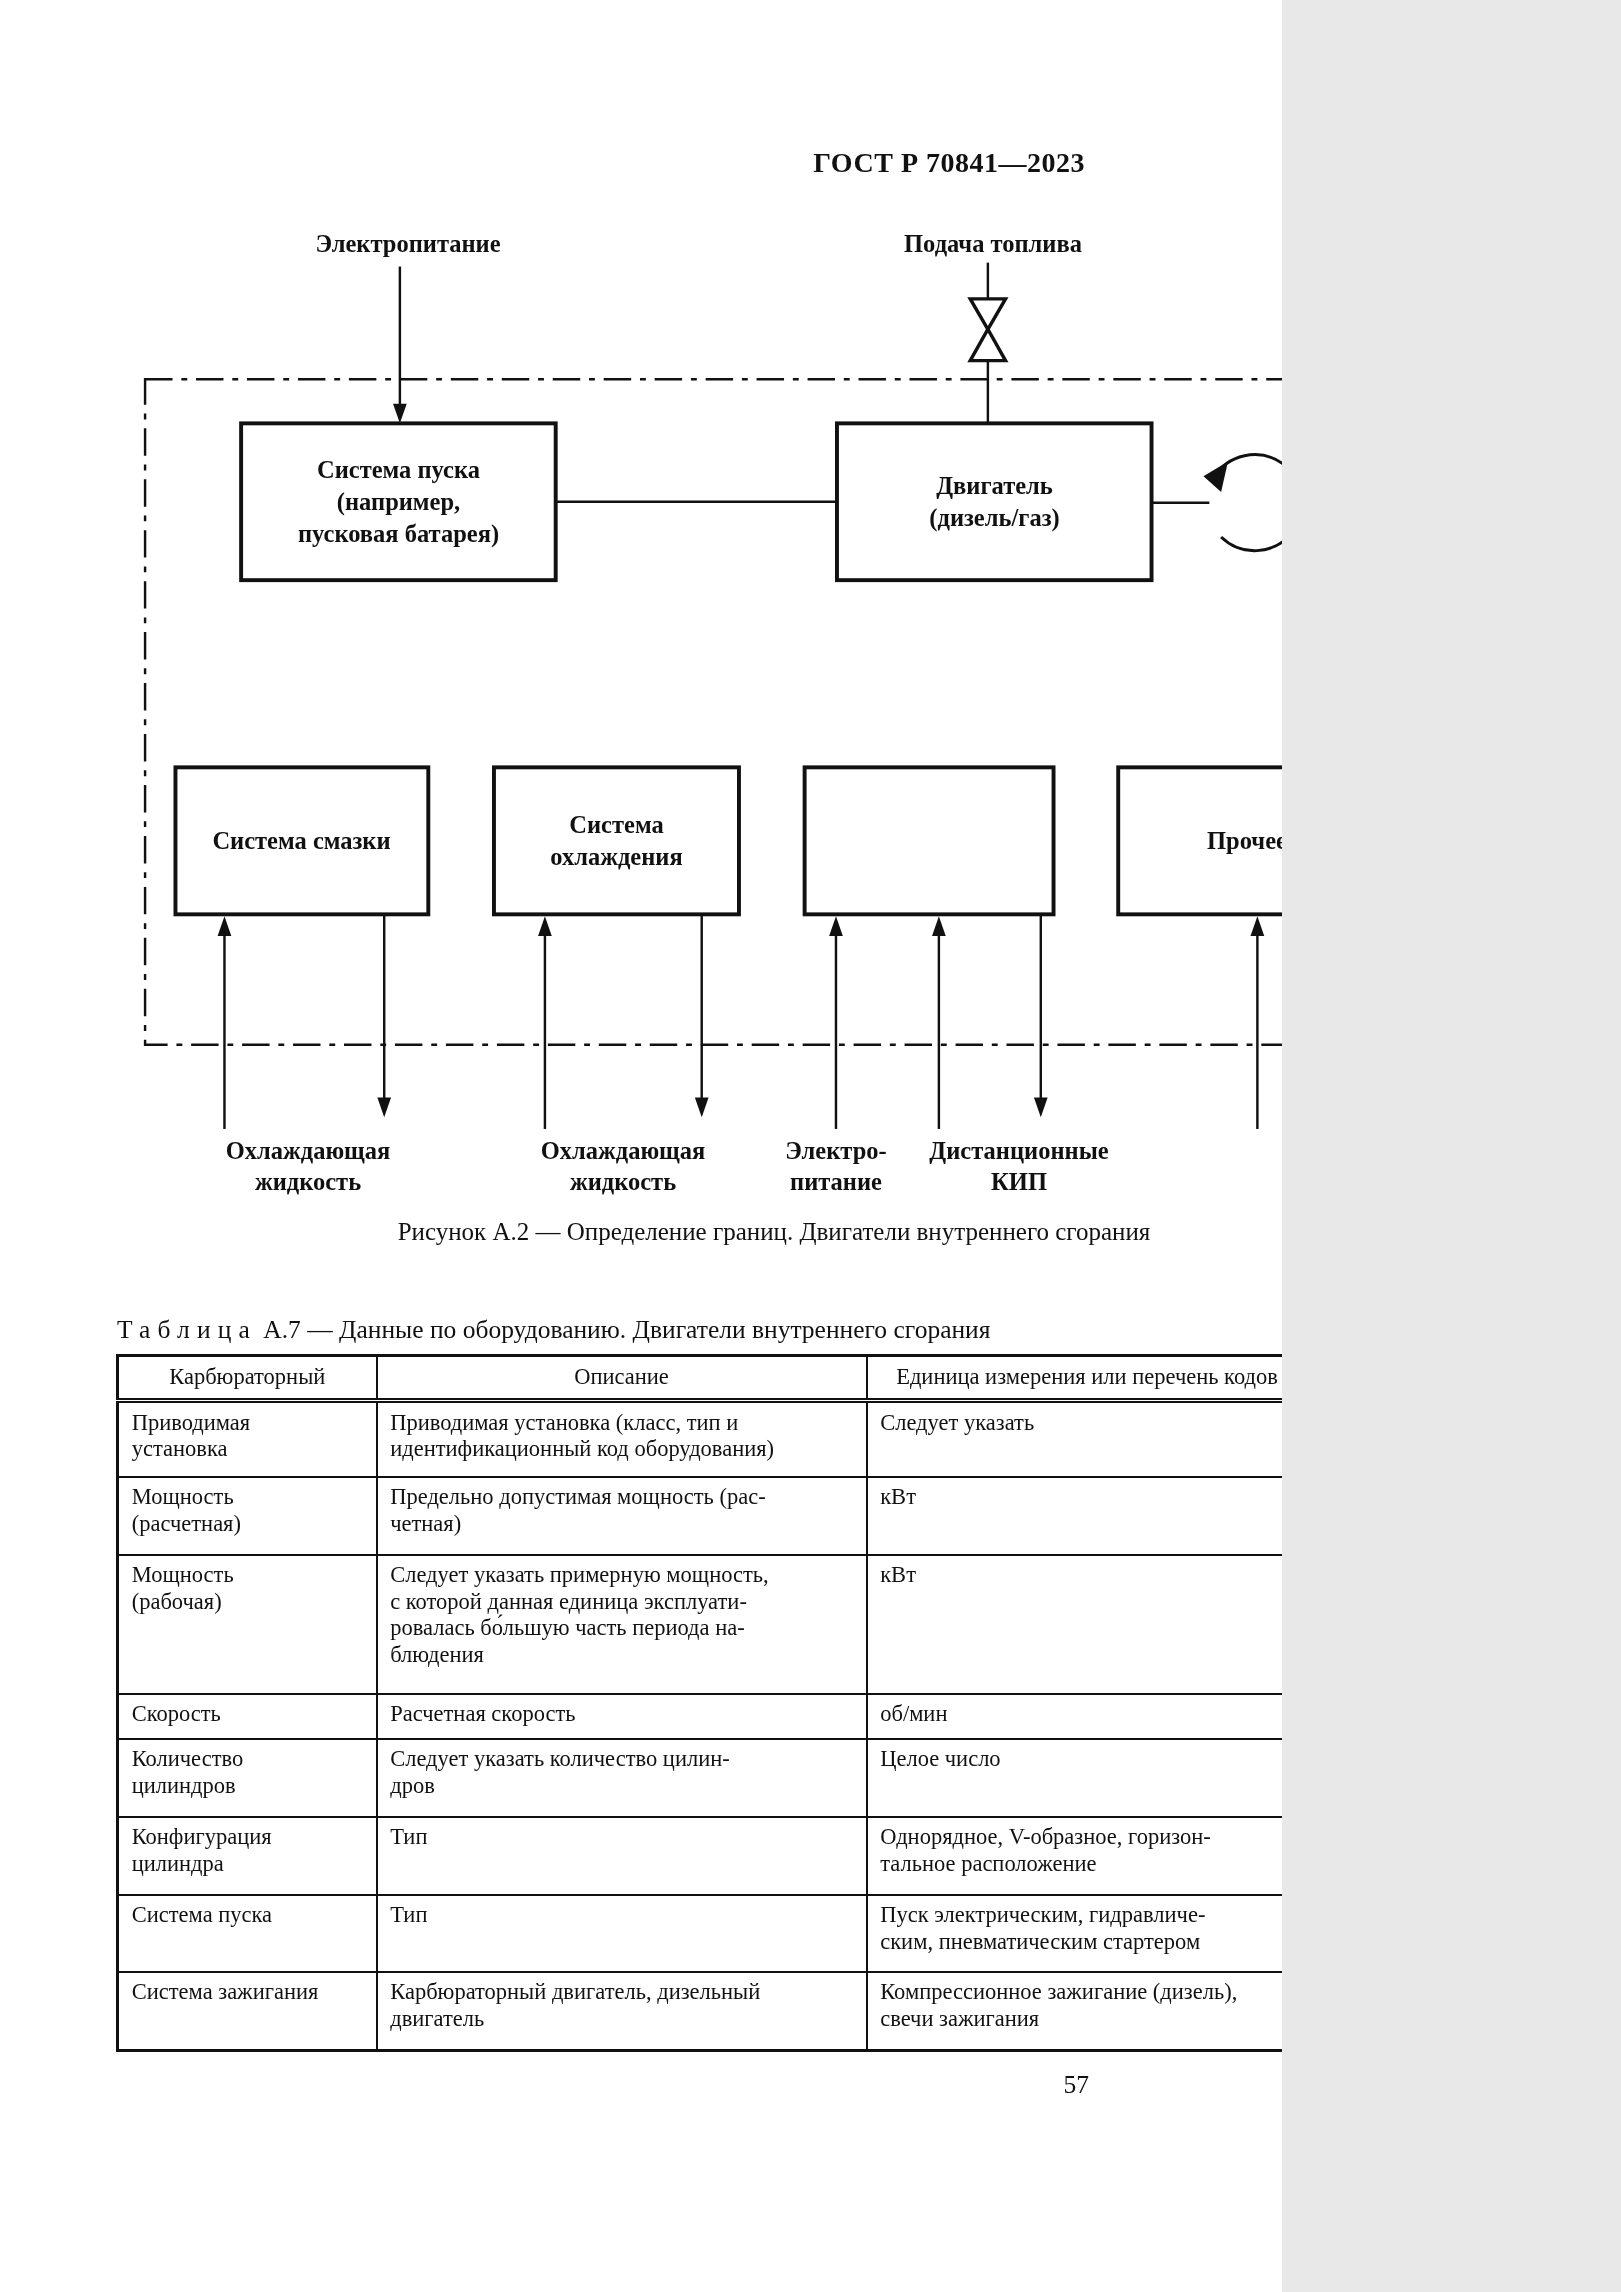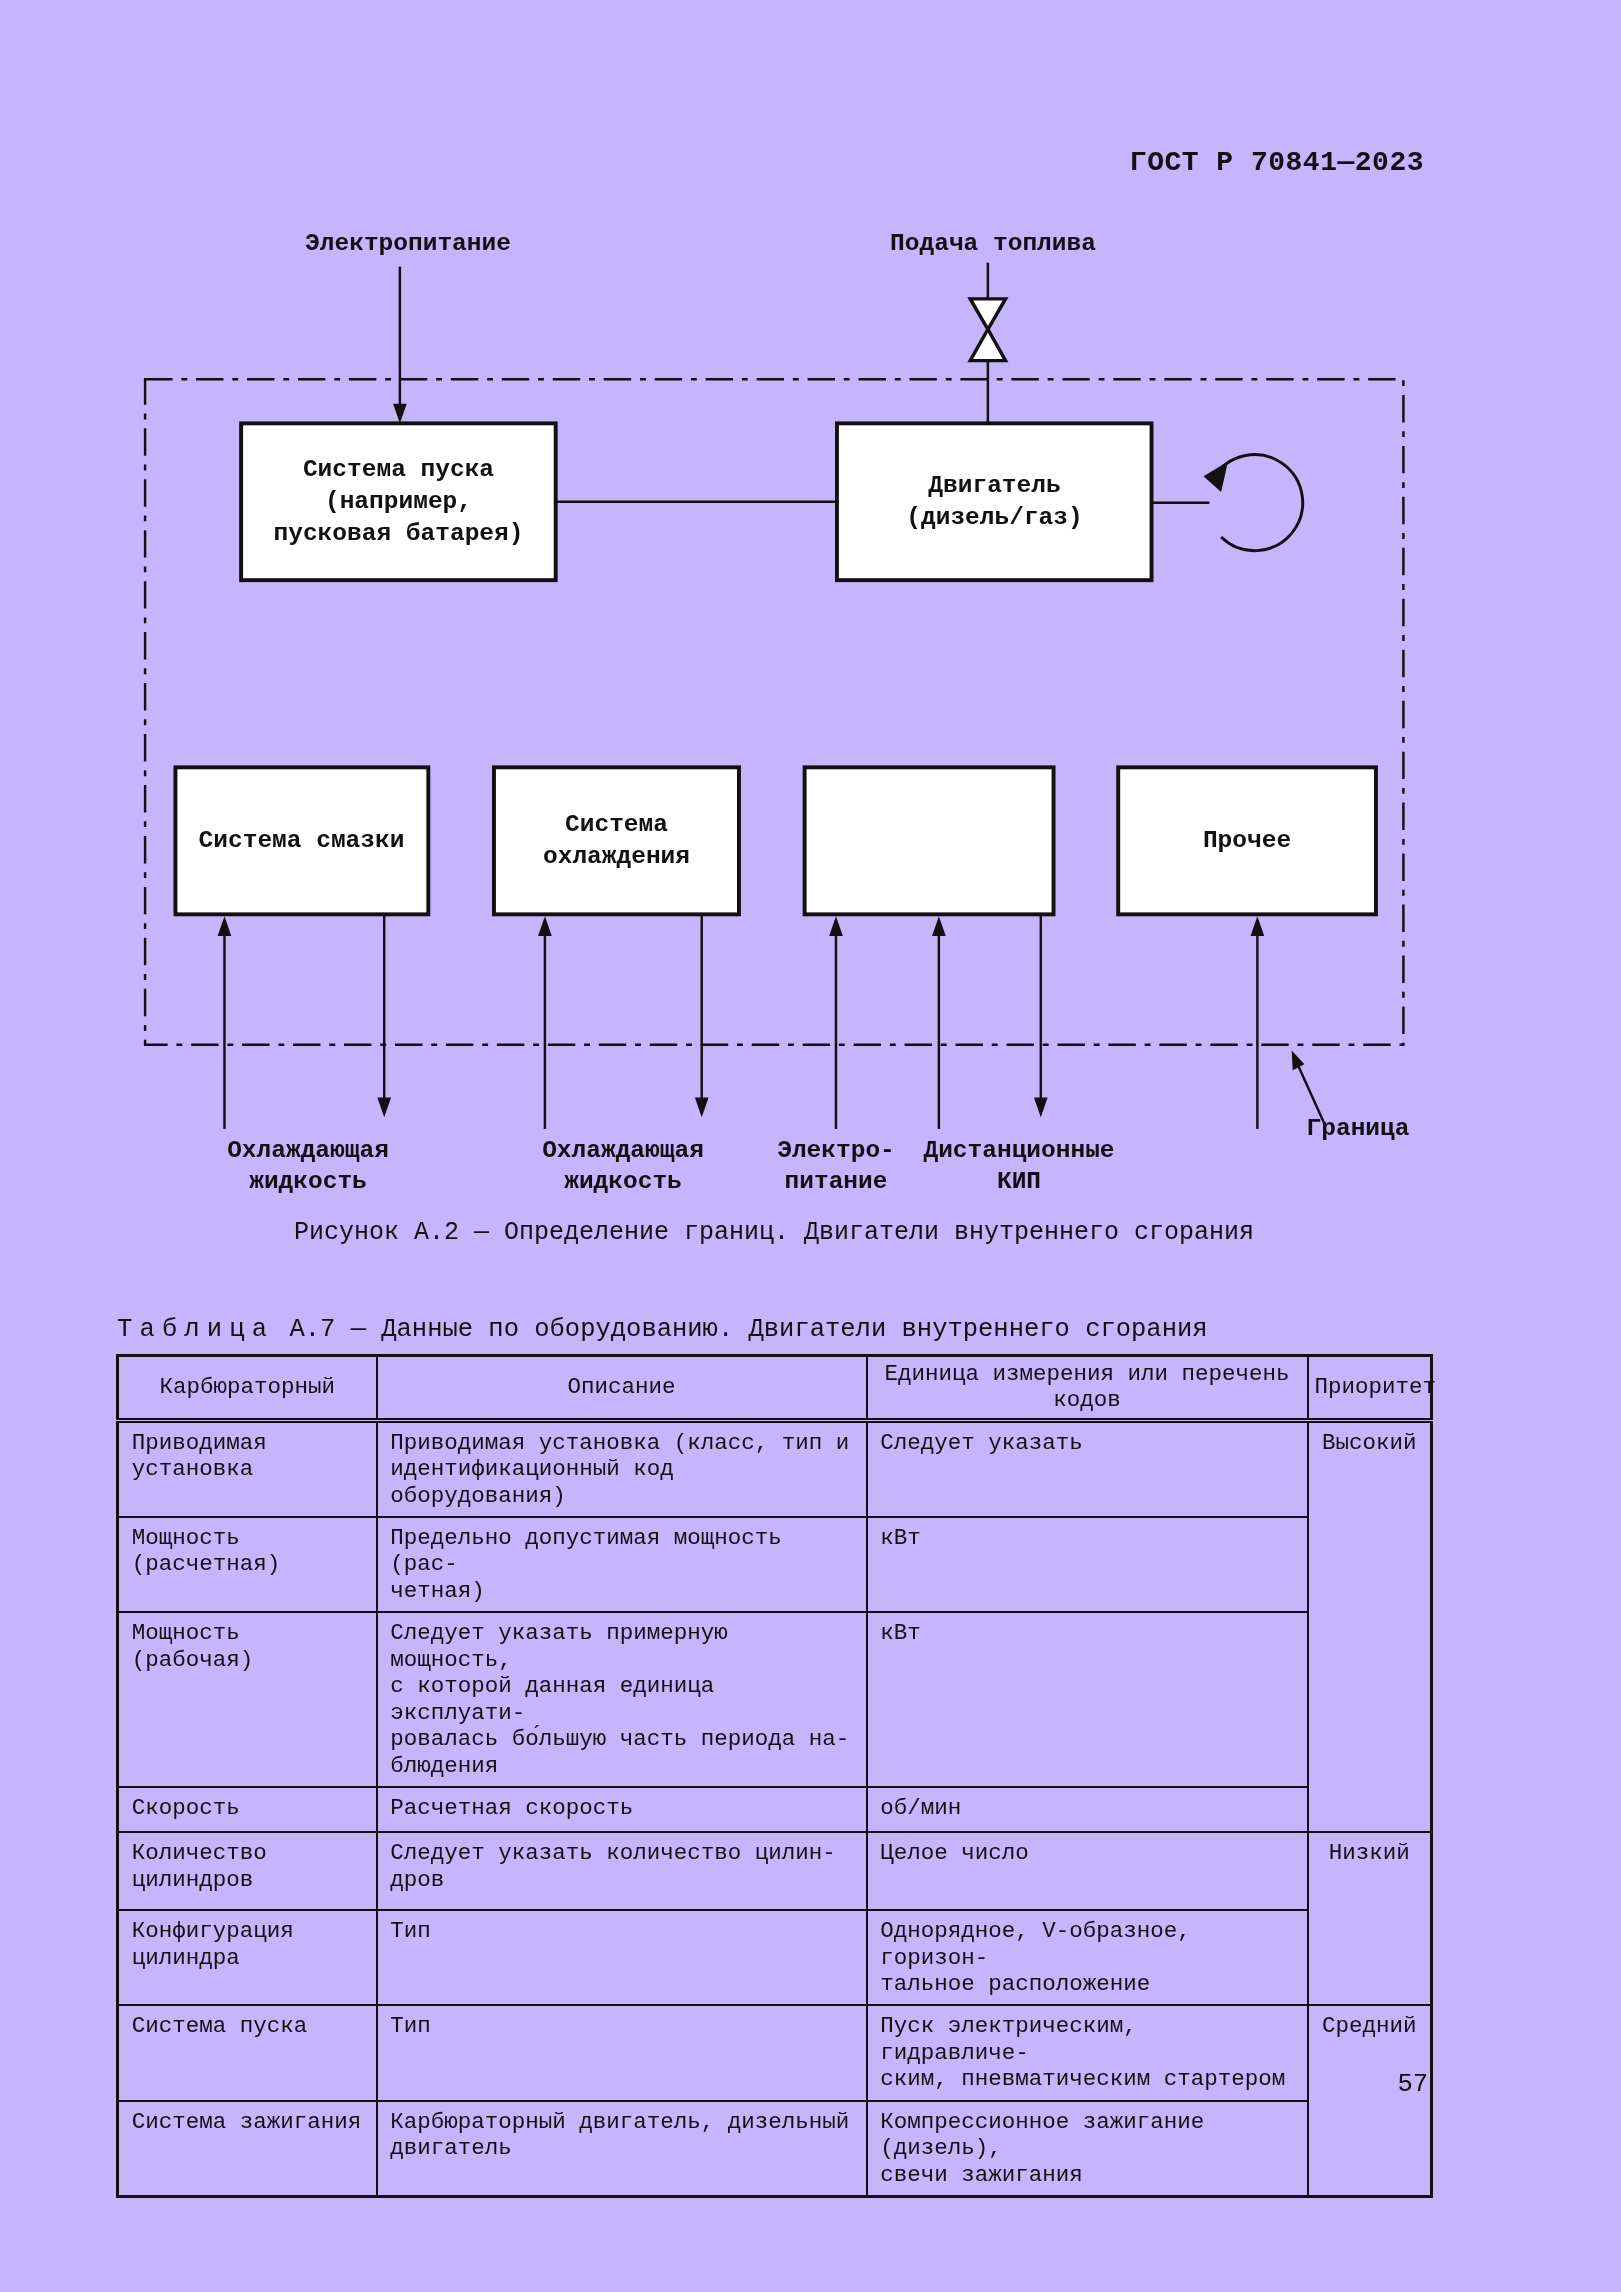--- a/index.html
+++ b/index.html
@@ -1,17 +1,17 @@
 <!DOCTYPE html>
 <html><head>
 <meta charset="utf-8">
 <style>
   html,body{margin:0;padding:0;background:#e8e8e8;}
-  .page{position:relative;width:1621px;height:2293px;background:#c4b5fd;
-        font-family:Liberation Mono, monospace;color:#111;overflow:hidden;}
+  .page{position:relative;width:1282px;height:2293px;background:#ffffff;
+        font-family:Liberation Serif, serif;color:#111;overflow:hidden;}
   .doc-header{position:absolute;top:147px;right:197px;font-size:28px;font-weight:bold;letter-spacing:0.5px;}
   svg.diagram{position:absolute;left:0;top:0;}
   .dlabel{position:absolute;font-size:24.5px;font-weight:bold;text-align:center;
           white-space:pre-line;transform:translateX(-50%);line-height:31px;}
   .box-label{position:absolute;display:flex;align-items:center;justify-content:center;
              text-align:center;font-size:24.5px;font-weight:bold;white-space:pre-line;line-height:32px;}
   .figure-caption{position:absolute;left:774px;top:1218px;transform:translateX(-50%);
                   font-size:25px;white-space:nowrap;}
   .table-title{position:absolute;left:117px;top:1315px;font-size:25.5px;white-space:nowrap;}
   .table-title .spaced{letter-spacing:0.28em;}

